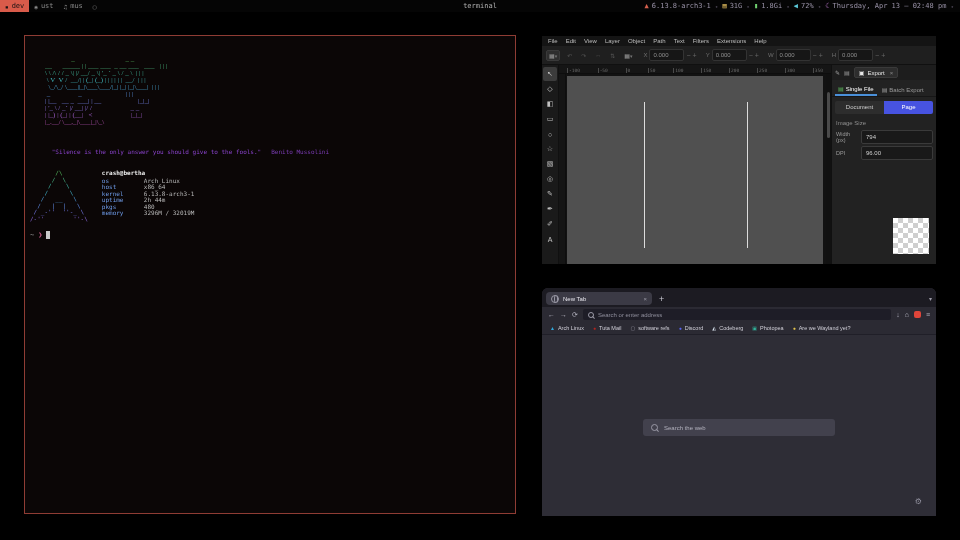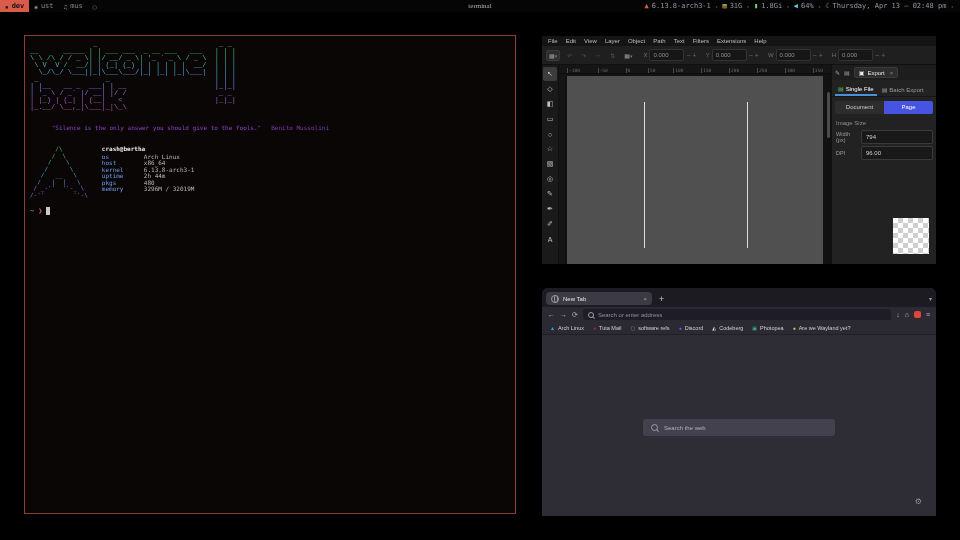--- a/index.html
+++ b/index.html
@@ -5,33 +5,33 @@
   html,body{margin:0;padding:0;background:#000;}
   #stage{position:relative;width:960px;height:540px;background:#000;overflow:hidden;
          font-family:"Liberation Sans",sans-serif;}
 
   
   .topbar{position:absolute;left:0;top:0;width:960px;height:12px;background:#050505;
           display:flex;align-items:center;font-family:"DejaVu Sans Mono",monospace;
           font-size:7px;color:#9a93a8;}
   .tags{display:flex;align-items:center;height:100%;}
   .tag{display:flex;align-items:center;gap:3px;padding:0 5px;height:100%;color:#8a8a8a;}
-  .tag.active{color:#181212;font-weight:bold;}
+  .tag.active{color:#181212;font-weight:normal;}
   .tag .tg{font-size:6px;}
-  .bar-title{position:absolute;left:0;right:0;text-align:center;color:#b0b0b0;pointer-events:none;font-family:Liberation Serif, serif;}
+  .bar-title{position:absolute;left:0;right:0;text-align:center;color:#b0b0b0;pointer-events:none;}
   .status{margin-left:auto;display:flex;align-items:center;gap:4px;padding-right:6px;}
   .seg{display:flex;align-items:center;gap:3px;}
   .seg .sg{font-size:7px;}
   .sep{color:#46404e;font-size:6px;}
 
   
   .terminal{position:absolute;left:24px;top:35px;width:492px;height:479px;
             background:#0b0606;border:1px solid #8f3c34;box-sizing:border-box;
             padding:5px 0 0 5px;overflow:hidden;}
-  .art{margin:0;font-family:Liberation Mono, monospace;font-size:7px;line-height:7px;white-space:pre;}
+  .art{margin:15px;font-family:Liberation Serif, serif;font-size:7px;line-height:7px;white-space:pre;}
   .art div{white-space:pre;}
   .quote{font-family:"DejaVu Sans Mono",monospace;font-size:6px;margin-top:6px;white-space:pre;}
   .quote .qa{margin-left:10px;opacity:.85;}
   .fetch{display:flex;margin-top:8px;gap:14px;align-items:flex-start;}
   .logo{margin:0;font-family:"DejaVu Sans Mono",monospace;font-size:6px;line-height:6.5px;white-space:pre;}
   .finfo{font-family:"DejaVu Sans Mono",monospace;font-size:6px;line-height:6.5px;color:#b8b8b8;}
   .ftitle{color:#ececec;font-weight:bold;margin-bottom:1px;}
   .frow{white-space:pre;}
   .fl{color:#6e9be8;display:inline-block;width:42px;}
   .promptline{font-family:"DejaVu Sans Mono",monospace;font-size:7px;margin-top:9px;color:#9a9a9a;}
@@ -167,21 +167,21 @@
         <span>31G</span>
       </span>
       <span class="sep">•</span>
       <span class="seg">
         <span class="sg" style="color: rgb(111, 207, 111);">▮</span>
         <span>1.8Gi</span>
       </span>
       <span class="sep">•</span>
       <span class="seg">
         <span class="sg" style="color: rgb(91, 200, 216);">◀</span>
-        <span>64%</span>
+        <span>72%</span>
       </span>
       <span class="sep">•</span>
       <span class="seg">
         <span class="sg" style="color: rgb(199, 127, 216);">☾</span>
         <span>Thursday, Apr 13 — 02:48 pm</span>
       </span>
       <span class="sep">•</span>
     </div>
   </div>
 

